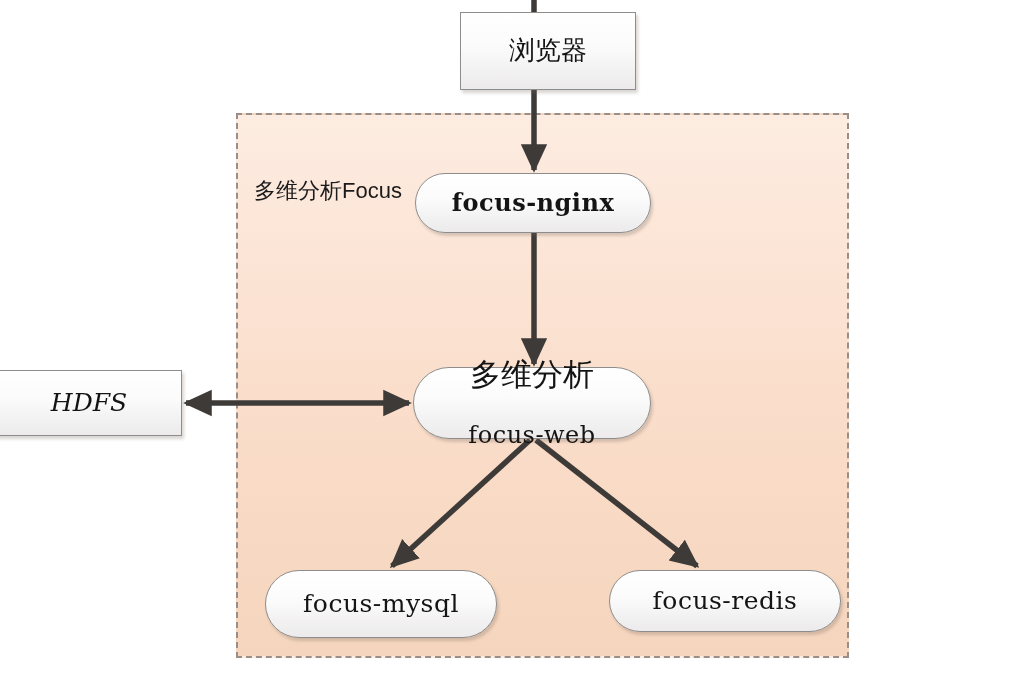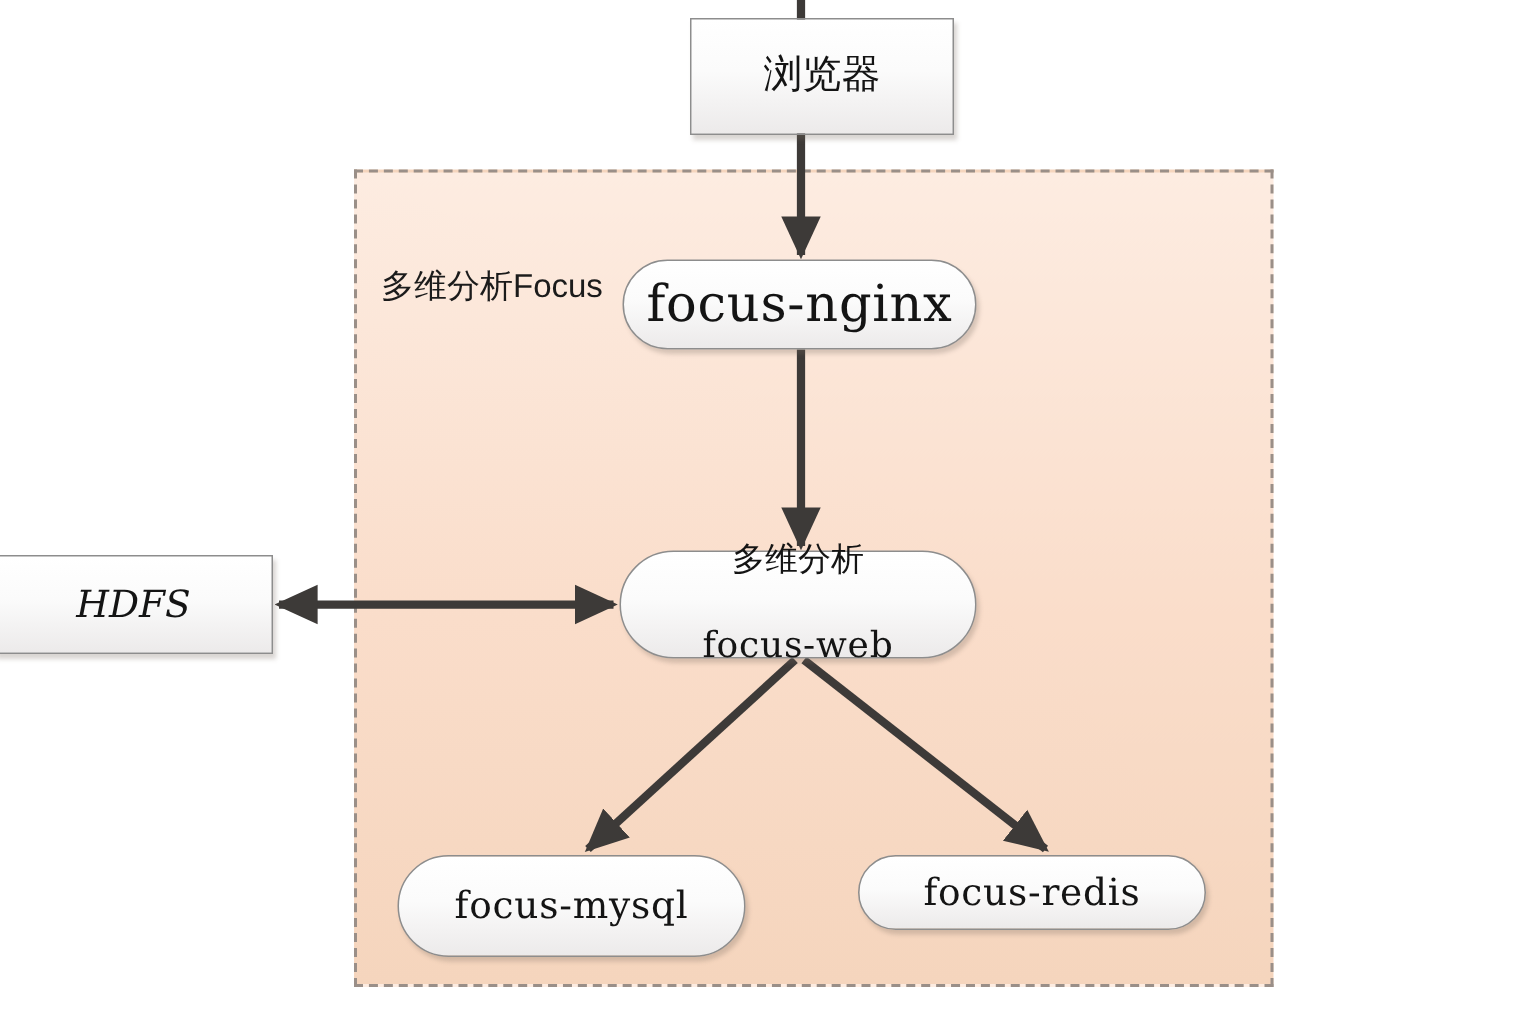--- a/index.html
+++ b/index.html
@@ -103,44 +103,45 @@
     top: 370px;
     width: 186px;
     height: 66px;
     font-size: 25px;
   }
   #node-nginx {
     left: 415px;
     top: 173px;
     width: 236px;
     height: 60px;
-    font-size: 34px;
+    font-size: 24px;
+    font-weight: bold;
   }
   #node-web {
     left: 413px;
     top: 367px;
     width: 238px;
     height: 72px;
     font-size: 23px;
   }
   #node-mysql {
     left: 265px;
     top: 570px;
     width: 232px;
     height: 68px;
     font-size: 25px;
   }
   #node-redis {
-    left: 572px;
+    left: 609px;
     top: 570px;
     width: 232px;
-    height: 50px;
+    height: 62px;
     font-size: 25px;
   }
-  #node-web .node-label.line1 { font-size: 22px; }
+  #node-web .node-label.line1 { font-size: 31px; }
   #node-web .node-label.line2 { font-size: 24px; margin-top: 30px; }
 </style>
 </head>
 <body>
 
 <div id="canvas">
 
   <div id="focus-group"></div>
   <div id="focus-group-label">多维分析Focus</div>
 

